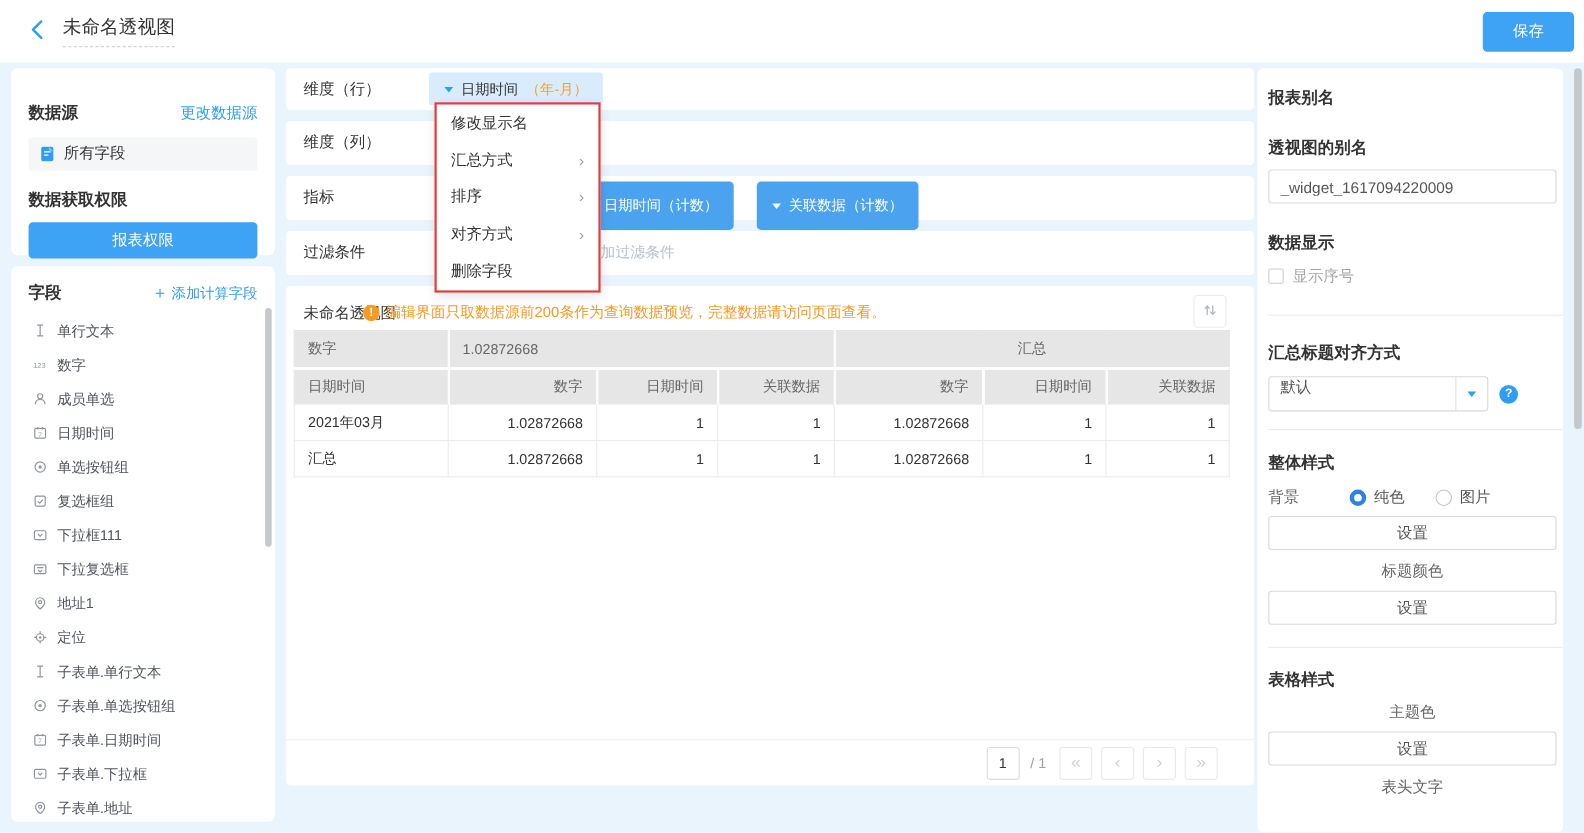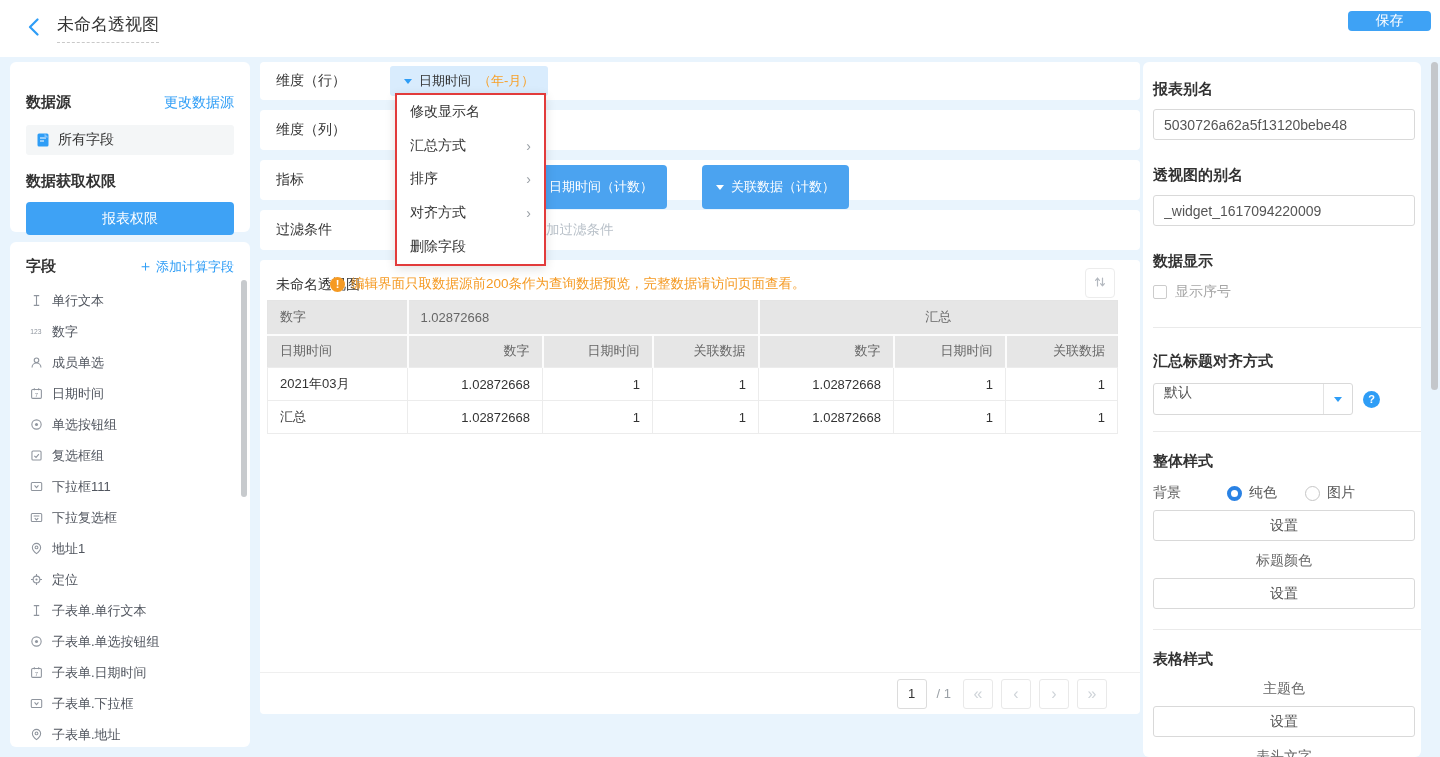--- a/index.html
+++ b/index.html
@@ -3,21 +3,21 @@
 <meta charset="utf-8">
 <style>
   * { margin:0; padding:0; box-sizing:border-box; }
   body { font-family:"Liberation Sans","DejaVu Sans",sans-serif; }
   .stage { position:relative; width:1440px; height:757px; background:#e9f4fd; overflow:hidden; }
 
   
   .topbar { position:absolute; left:0; top:0; width:1440px; height:57px; background:#fff; }
   .back-btn { position:absolute; left:24px; top:18px; width:18px; height:20px; cursor:pointer; background:none; border:none; }
   .page-title { position:absolute; left:57px; top:13px; font-size:17px; color:#333; padding-bottom:6px; border-bottom:1px dashed #c9c9c9; }
-  .save-btn { position:absolute; right:9px; top:11px; width:83px; height:20px; background:#3ea2f5; color:#fff; font-size:14px; border:none; border-radius:4px; cursor:pointer; }
+  .save-btn { position:absolute; right:9px; top:11px; width:83px; height:36px; background:#3ea2f5; color:#fff; font-size:14px; border:none; border-radius:4px; cursor:pointer; }
 
   
   .card { position:absolute; background:#fff; border-radius:6px; }
 
   
   .card-ds { left:10px; top:62px; width:240px; height:170px; padding:31px 16px; }
   .ds-head { display:flex; justify-content:space-between; align-items:baseline; }
   .ds-title { font-size:15px; font-weight:bold; color:#333; }
   .ds-link { font-size:14px; color:#2e9df6; cursor:pointer; }
   .all-fields { margin-top:13px; height:30px; background:#f4f6f7; border-radius:3px; display:flex; align-items:center; padding:0 10px; gap:8px; font-size:14px; color:#333; cursor:pointer; }
@@ -43,21 +43,21 @@
 
   .caret-down { width:0; height:0; border-left:4px solid transparent; border-right:4px solid transparent; border-top:5px solid #2e9df6; display:inline-block; }
   .caret-down.white { border-top-color:#fff; }
 
   .dim-chip { position:absolute; left:130px; top:4px; height:30px; background:#d9ecfd; border-radius:3px; display:flex; align-items:center; gap:7px; padding:0 14px; font-size:13px; cursor:pointer; }
   .dim-chip .nm { color:#333; }
   .dim-chip .sfx { color:#f7a028; }
 
   .mchip { position:absolute; top:5px; height:44px; background:#4ba3f0; border-radius:4px; display:flex; align-items:center; gap:7px; padding:0 14px; font-size:13px; color:#fff; cursor:pointer; white-space:nowrap; }
   #mchip1 { left:275px; z-index:1; }
-  #mchip2 { left:428px;margin-left:14px; }
+  #mchip2 { left:428px; }
 
   .filter-ph { position:absolute; left:286px; top:50%; transform:translateY(-50%); font-size:13.5px; color:#b9c1c9; cursor:pointer; }
 
   
   .ctx-menu { position:absolute; left:395px; top:93px; width:151px; height:173px; background:#fff; border:2px solid #e23b3b; box-shadow:0 3px 10px rgba(0,0,0,.12); z-index:20; display:flex; flex-direction:column; }
   .ctx-item { flex:1; display:flex; align-items:center; justify-content:space-between; padding:0 13px; font-size:14px; color:#333; cursor:pointer; }
   .ctx-caret { color:#9aa0a6; font-size:14px; }
 
   
   #preview { top:260px; height:454px; left:260px; width:880px; background:#fff; border-radius:4px; position:absolute; }
@@ -399,21 +399,20 @@
       <span class="pg-total">/ 1</span>
       <button class="pg-btn"><span>«</span></button>
       <button class="pg-btn"><span>‹</span></button>
       <button class="pg-btn"><span>›</span></button>
       <button class="pg-btn"><span>»</span></button>
     </div>
   </div>
 
   <div class="right-panel">
     <div class="rp-title">报表别名</div>
-    <input class="rp-input" value="5030726a62a5f13120bebe48" style="">
 
     <div class="rp-title mt26">透视图的别名</div>
     <input class="rp-input" value="_widget_1617094220009" style="">
 
     <div class="rp-title mt26">数据显示</div>
     <div class="cb-row">
       <span class="cb-box"></span>
       <span class="cb-label">显示序号</span>
     </div>
 

